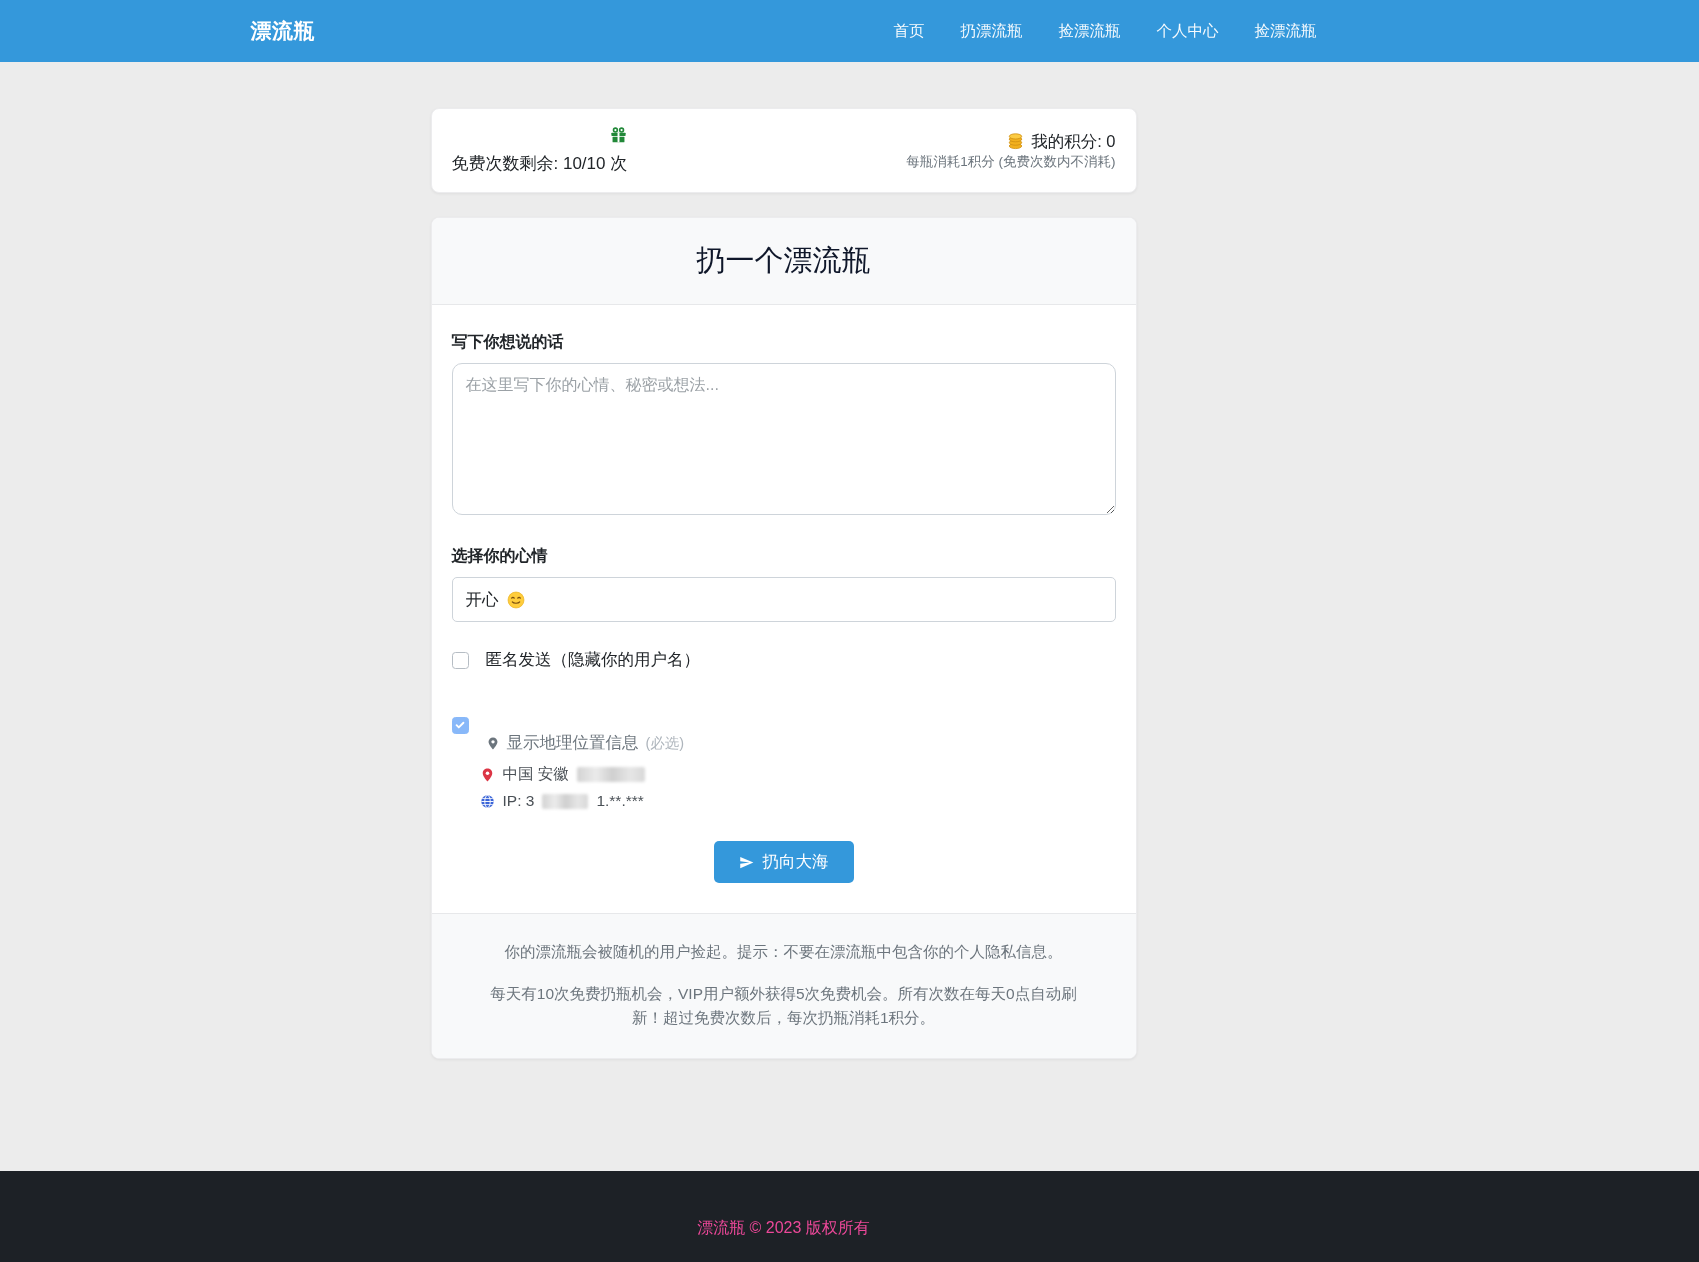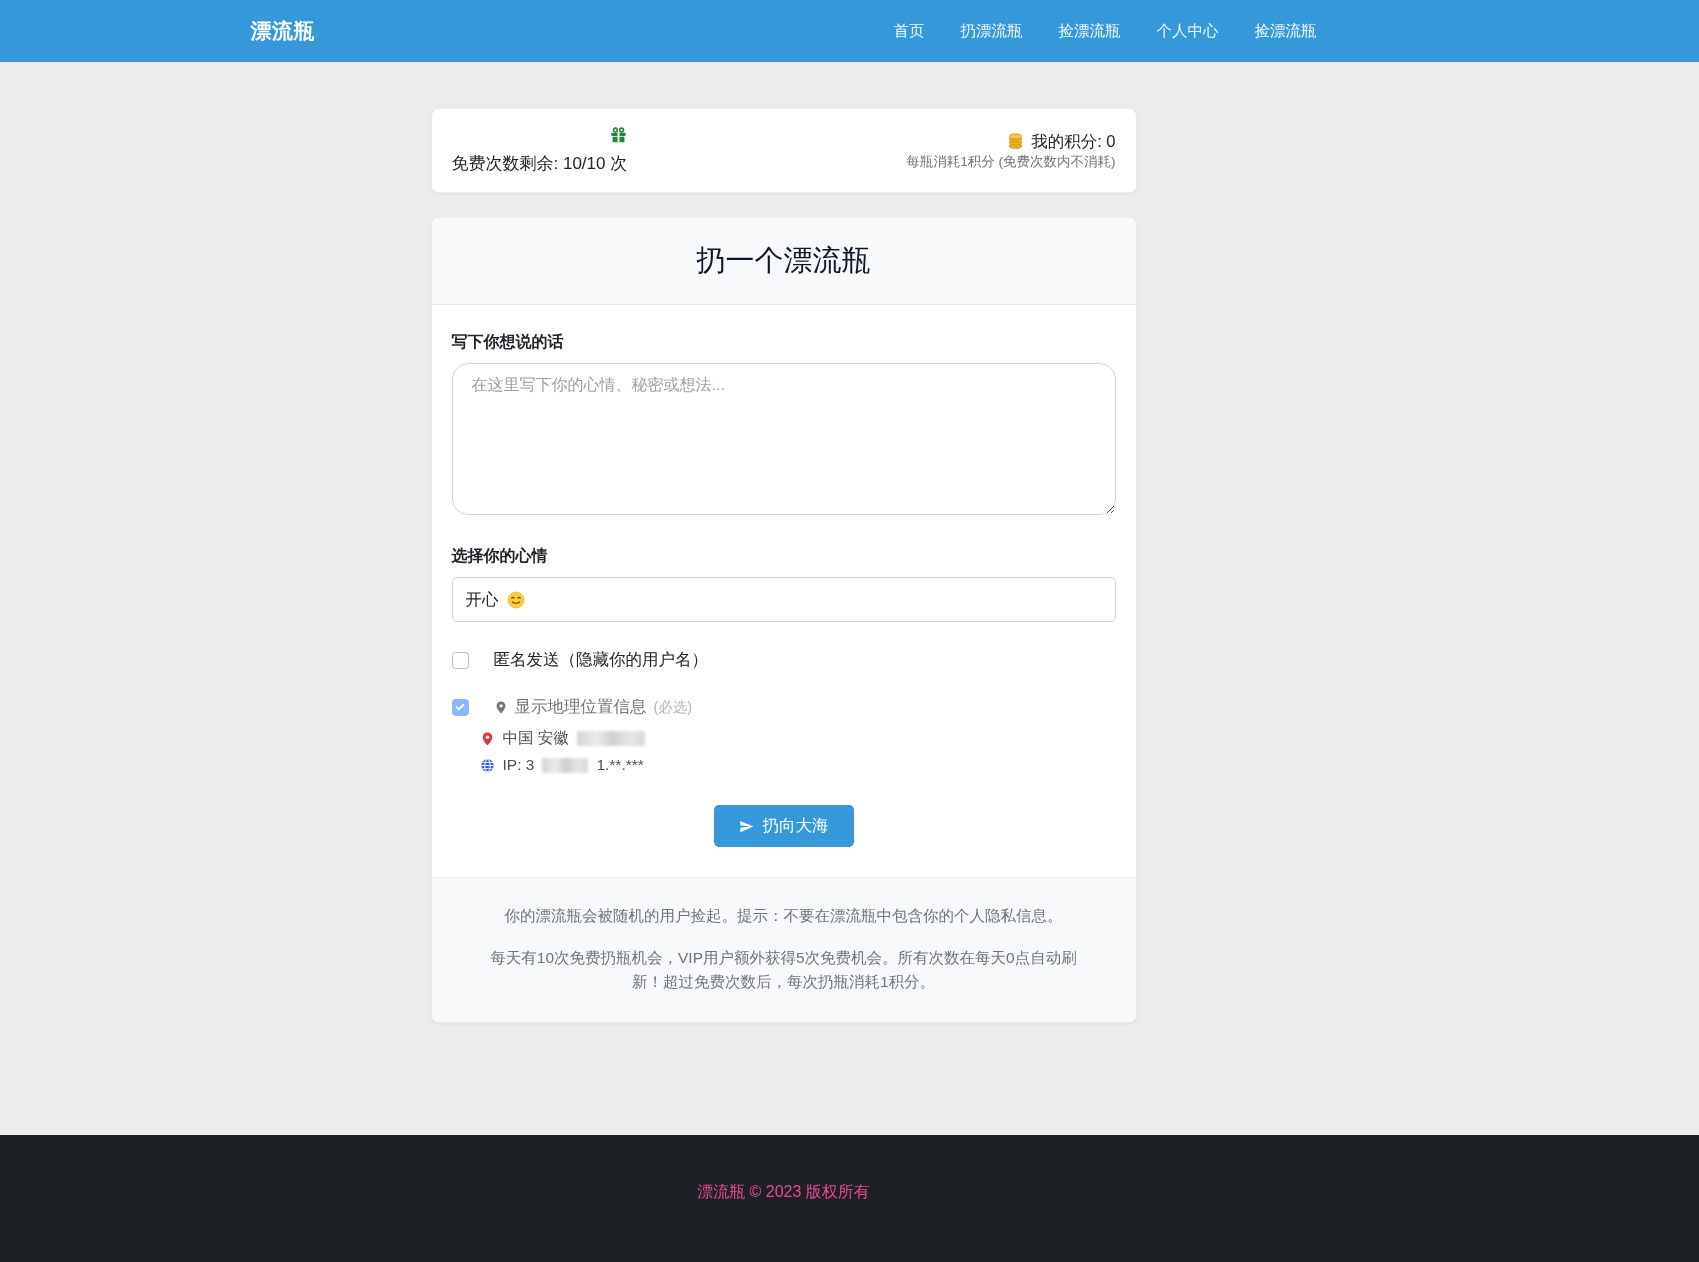--- a/index.html
+++ b/index.html
@@ -46,37 +46,37 @@
   .points-line{display:flex;align-items:center;justify-content:flex-end;gap:7px;font-size:16.5px;}
   .points-note{font-size:13.5px;color:var(--muted);}
 
   .main-card{overflow:hidden;}
   .card-header{background:var(--panel-bg);border-bottom:1px solid #e7e8ea;padding:23px 10px;text-align:center;}
   .card-title{font-size:29px;font-weight:400;color:#0f172a;}
   .card-body{padding:27px 20px 30px;}
   .form-group{margin-bottom:27px;}
   .form-label{display:block;font-weight:bold;font-size:16px;margin-bottom:10px;color:var(--text-dark);}
   .msg-textarea{
-    width:100%;height:152px;border:1px solid var(--border);border-radius:16px;
-    padding:11px 19px;font-size:16px;color:var(--text-dark);resize:vertical;
+    width:100%;height:152px;border:1px solid var(--border);border-radius:10px;
+    padding:11px 13px;font-size:16px;color:var(--text-dark);resize:vertical;
     font-family:"Liberation Sans","DejaVu Sans",sans-serif;outline:none;
   }
   .msg-textarea::placeholder{color:#9ba1a6;}
   .mood-select{
     width:100%;height:45px;border:1px solid var(--border);border-radius:5px;background:#fff;
     display:flex;align-items:center;gap:8px;padding:0 13px;font-size:16.5px;cursor:pointer;
   }
-  .check-row{display:flex;align-items:center;gap:25px;font-size:16.5px;margin-bottom:25px;cursor:pointer;}
+  .check-row{display:flex;align-items:center;gap:17px;font-size:16.5px;margin-bottom:25px;cursor:pointer;}
   .checkbox{width:17px;height:17px;flex:none;border:1px solid #b6bdc4;border-radius:3.5px;background:#fff;
     display:flex;align-items:center;justify-content:center;}
   .checkbox svg{display:none;}
   .checkbox.checked{background:var(--check);border-color:var(--check);}
   .checkbox.checked svg{display:block;}
   .loc-row{margin-bottom:8px;color:var(--muted);}
-  .loc-label{display:flex;align-items:center;gap:7px;}
+  .loc-label{display:flex;align-items:center;gap:7px;margin-top:36px;}
   .loc-suffix{color:var(--faint);font-size:14.5px;}
   .loc-details{margin:10px 0 0 28px;font-size:15.5px;color:#4a5056;}
   .loc-line{display:flex;align-items:center;gap:8px;margin-bottom:7px;}
   .redact{display:inline-block;height:15px;border-radius:2px;vertical-align:middle;
     background:linear-gradient(90deg,#d3d3d3 0%,#ebebeb 28%,#cfcfcf 52%,#e6e6e6 78%,#d8d8d8 100%);
     filter:blur(1.6px);}
   .redact-region{width:68px;}
   .redact-ip{width:46px;}
   .btn-wrap{text-align:center;margin-top:31px;}
   .btn-primary{

